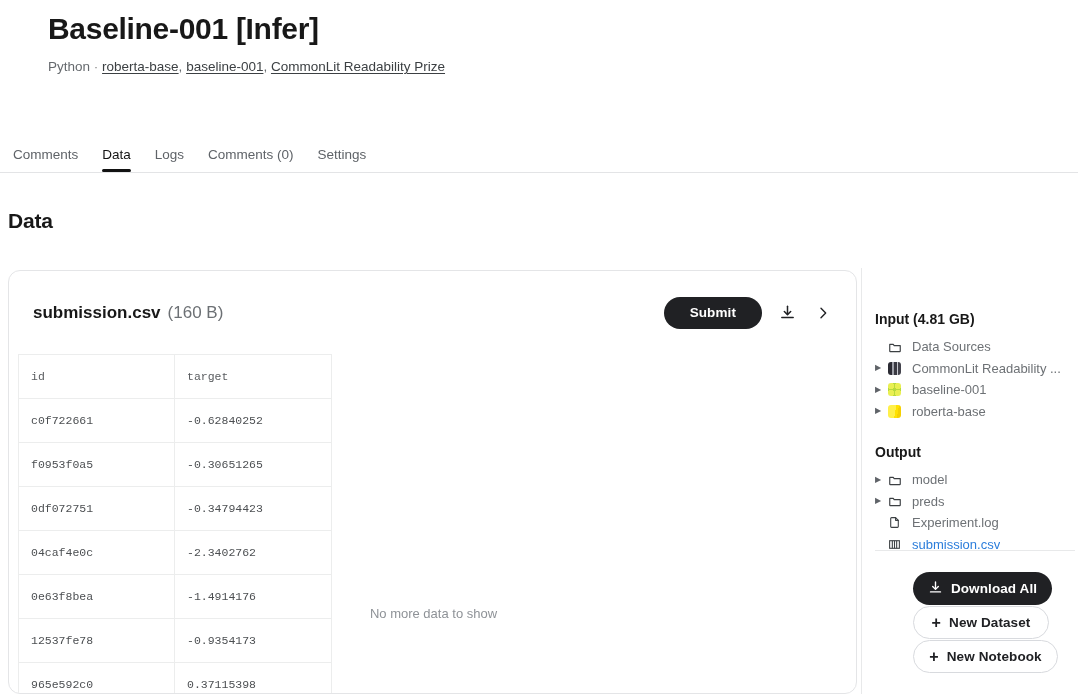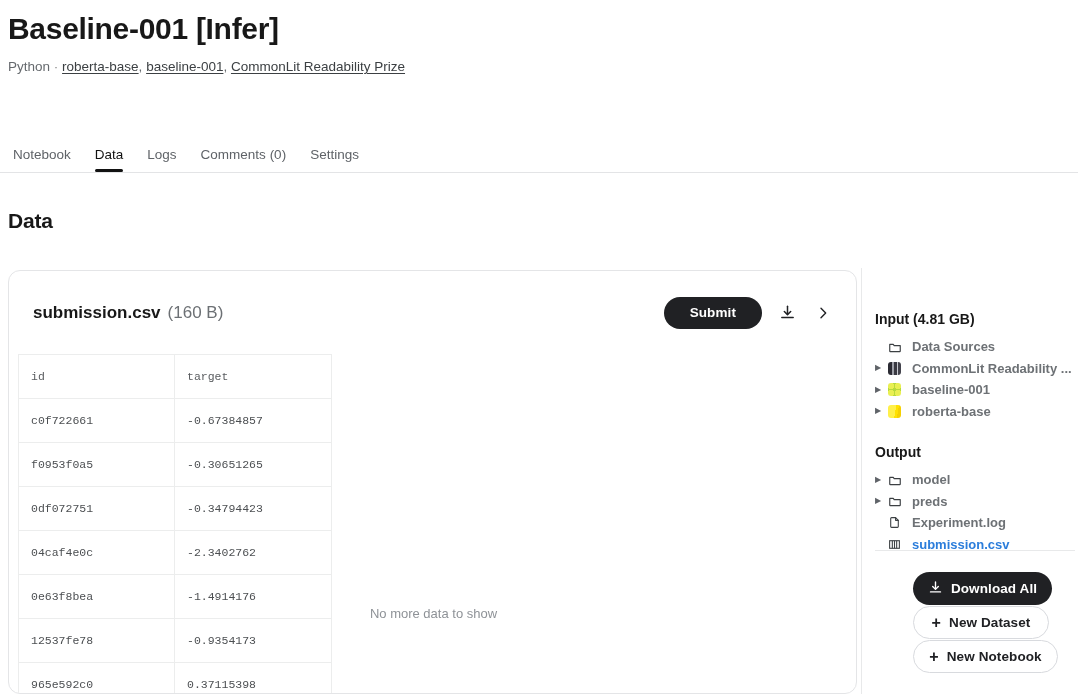--- a/index.html
+++ b/index.html
@@ -3,21 +3,21 @@
 <meta charset="utf-8">
 <style>
   * { box-sizing: border-box; margin: 0; padding: 0; }
   html, body {
     width: 1078px; height: 694px;
     background: #ffffff;
     font-family: "Liberation Sans", sans-serif;
     color: #202124;
     overflow: hidden;
   }
-  .page { position: relative; width: 1078px; height: 694px; }
+  .page { position: relative; width: 1078px; height: 694px; padding-left: 40px; }
 
   
   .header { padding: 10px 0 0 8px; }
   .title {
     font-size: 30px;
     font-weight: bold;
     letter-spacing: -0.3px;
     color: #181818;
     line-height: 38px;
   }
@@ -225,21 +225,21 @@
     background:
       radial-gradient(circle at 3px 3px, #e9ef52 0 3px, transparent 3px),
       radial-gradient(circle at 10px 3px, #e9ef52 0 3px, transparent 3px),
       radial-gradient(circle at 3px 10px, #e9ef52 0 3px, transparent 3px),
       radial-gradient(circle at 10px 10px, #e9ef52 0 3px, transparent 3px),
       #b8d93c;
   }
   .thumb.roberta {
     background: linear-gradient(100deg,#fff04a 0 55%, #ffe100 55% 72%, #f5d000 72% 100%);
   }
-  .tree-label { padding-left: 5px; overflow: hidden; text-overflow: ellipsis; font-weight: bold; }
+  .tree-label { padding-left: 5px; overflow: hidden; text-overflow: ellipsis; }
   .tree-label.link { color: #2b7ddb; }
 
   .hdivider {
     position: absolute;
     top: 550px; left: 875px;
     width: 200px; height: 1px;
     background: #e8e9ea;
   }
 
   .side-buttons {
@@ -276,21 +276,21 @@
   <div class="header">
     <div class="title">Baseline-001 [Infer]</div>
     <div class="subtitle">
       <span>Python</span>
       <span class="sep">·</span>
       <a href="#">roberta-base</a><span>, </span><a href="#">baseline-001</a><span>, </span><a href="#">CommonLit Readability Prize</a>
     </div>
   </div>
 
   <div class="tabs">
-    <div class="tab">Notebook</div>
+    <div class="tab">Comments</div>
     <div class="tab active">Data</div>
     <div class="tab">Logs</div>
     <div class="tab">Comments (0)</div>
     <div class="tab">Settings</div>
   </div>
   <div class="tabs-rule"></div>
 
   <div class="section-title">Data</div>
 
   <div class="main">
@@ -324,21 +324,21 @@
           </colgroup>
         <thead>
           <tr>
             <th>id</th>
             <th>target</th>
           </tr>
         </thead>
         <tbody>
           <tr>
             <td>c0f722661</td>
-            <td>-0.67384857</td>
+            <td>-0.62840252</td>
           </tr>
           <tr>
             <td>f0953f0a5</td>
             <td>-0.30651265</td>
           </tr>
           <tr>
             <td>0df072751</td>
             <td>-0.34794423</td>
           </tr>
           <tr>

